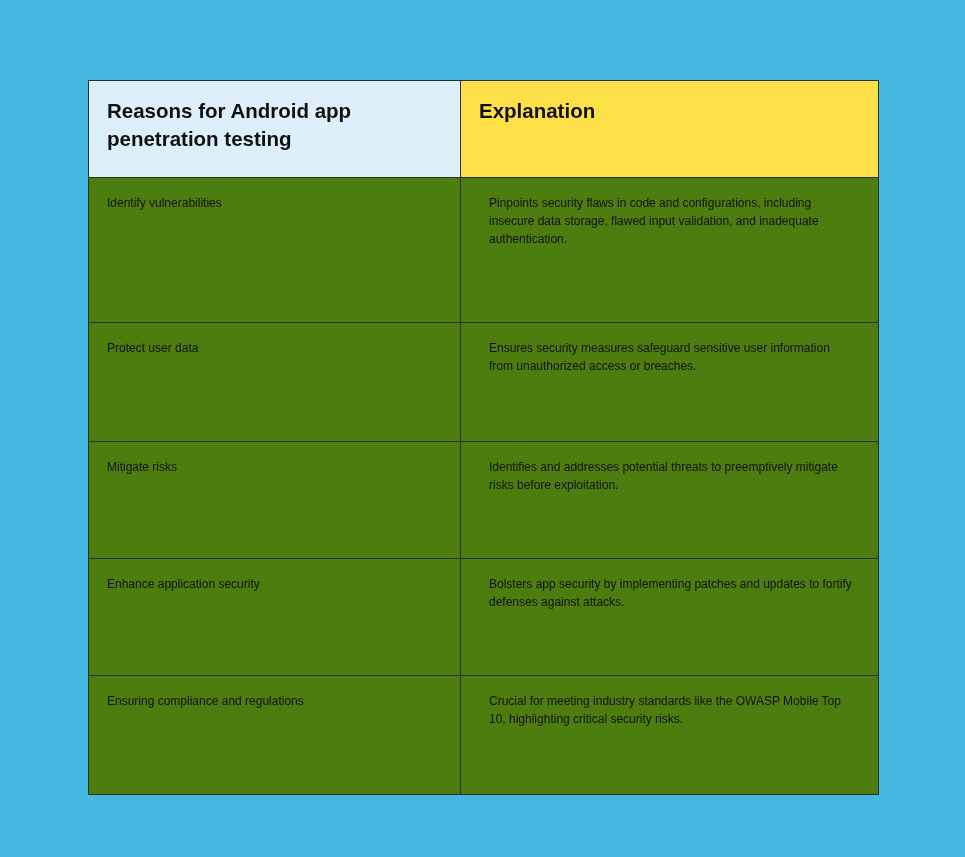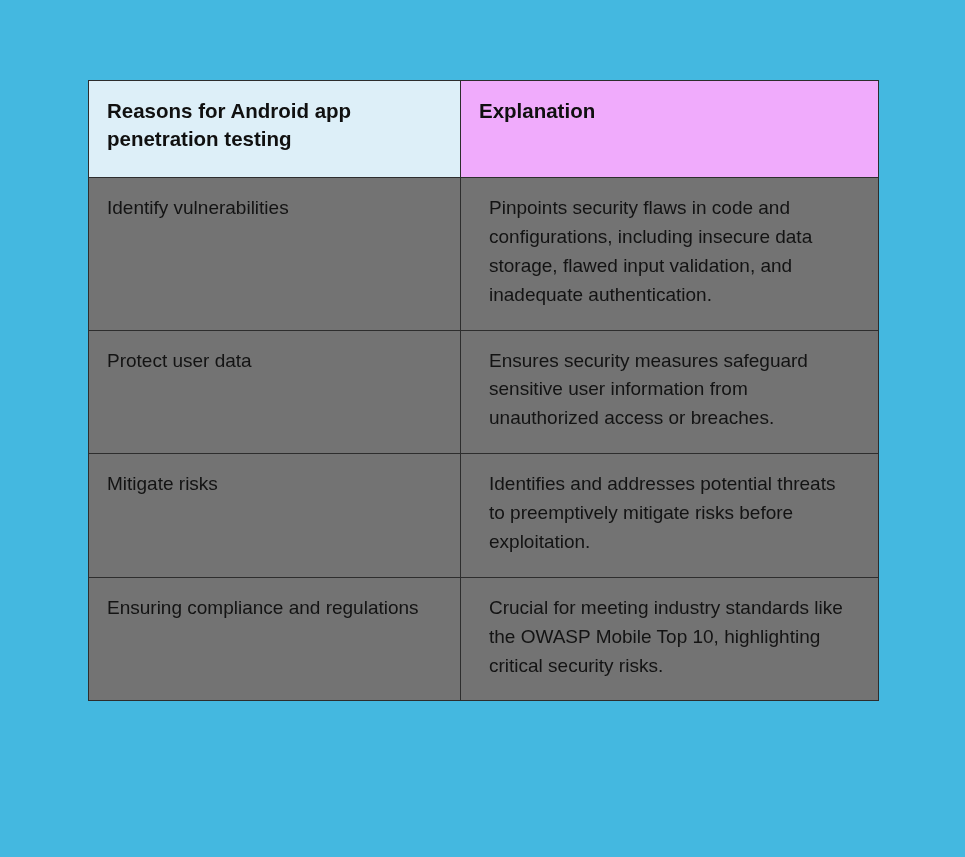--- a/index.html
+++ b/index.html
@@ -47,24 +47,24 @@
     background: #ddeff8;
     font-weight: bold;
     font-size: 20.5px;
     line-height: 1.35;
     color: #101010;
     padding-top: 19px;
     padding-bottom: 22px;
     height: 60px;
   }
   tbody td {
-    font-size: 19px;
+    font-size: 12px;
     line-height: 1.52;
     color: #131313;
-    background: #737373;
+    background: #4d7c0f;
   }
   tbody tr.r0 td { height: 108px; }
   tbody tr.r1 td { height: 82px; margin-left: 40px; }
   tbody tr.r2 td { height: 80px; }
   tbody tr.r3 td { height: 80px; }
   tbody tr.r4 td { height: 82px; }
 
   tbody td.reason {
     padding-right: 24px;
   }
@@ -79,36 +79,40 @@
 <div class="page">
   <div class="table-wrap">
     <table class="info-table">
       <colgroup>
         <col class="c1">
         <col class="c2">
       </colgroup>
       <thead>
         <tr>
           <th style="background: rgb(221, 239, 248);">Reasons for Android app penetration testing</th>
-          <th style="background: #f0abfc; margin-left: 25px;">Explanation</th>
+          <th style="background: #fde047; margin-left: 25px;">Explanation</th>
         </tr>
       </thead>
       <tbody>
         <tr class="r0">
           <td class="reason">Identify vulnerabilities</td>
           <td class="explanation">Pinpoints security flaws in code and configurations, including insecure data storage, flawed input validation, and inadequate authentication.</td>
         </tr>
         <tr class="r1">
           <td class="reason">Protect user data</td>
           <td class="explanation">Ensures security measures safeguard sensitive user information from unauthorized access or breaches.</td>
         </tr>
         <tr class="r2">
           <td class="reason">Mitigate risks</td>
           <td class="explanation">Identifies and addresses potential threats to preemptively mitigate risks before exploitation.</td>
         </tr>
+        <tr class="r3">
+          <td class="reason">Enhance application security</td>
+          <td class="explanation">Bolsters app security by implementing patches and updates to fortify defenses against attacks.</td>
+        </tr>
         <tr class="r4">
           <td class="reason">Ensuring compliance and regulations</td>
           <td class="explanation">Crucial for meeting industry standards like the OWASP Mobile Top 10, highlighting critical security risks.</td>
         </tr>
       </tbody>
     </table>
   </div>
 </div>
 
 </body></html>

